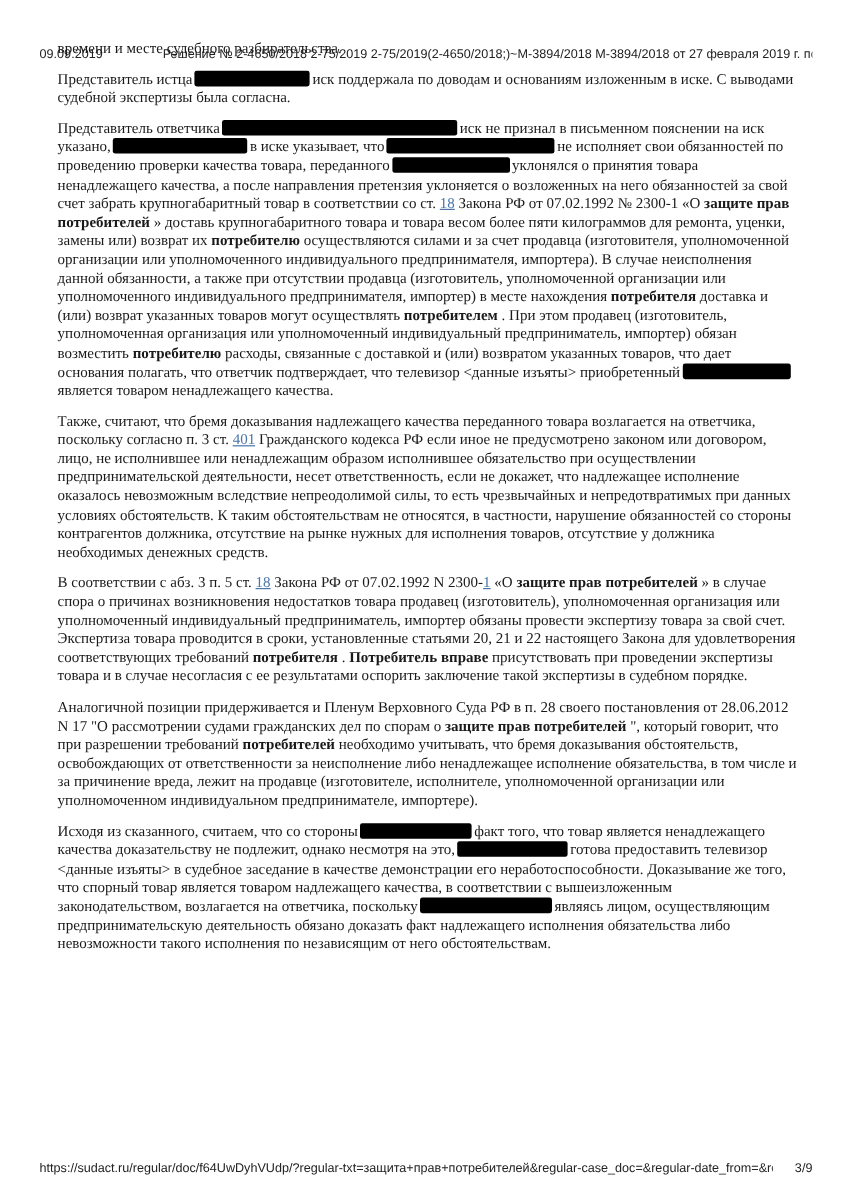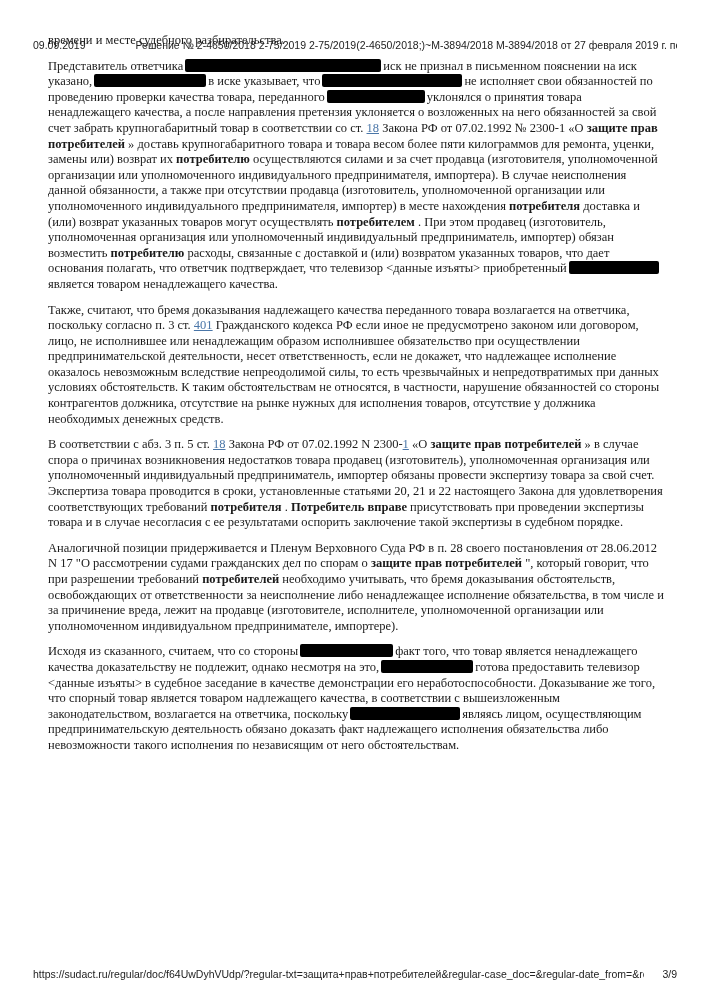--- a/index.html
+++ b/index.html
@@ -43,20 +43,21 @@
 
 <div class="page">
 
   <header class="print-header">
     <span class="print-date">09.09.2019</span>
     <span class="print-title">Решение № 2-4650/2018 2-75/2019 2-75/2019(2-4650/2018;)~М-3894/2018 М-3894/2018 от 27 февраля 2019 г. по делу № 2-4…</span>
   </header>
 
   <main class="doc-body" id="doc-body">
       <p><span>времени и месте судебного разбирательства.</span></p>
+      <p><span>Представитель истца</span><span class="redaction" style="width: 96px;"></span><span>иск поддержала по доводам и основаниям изложенным в иске. С выводами судебной экспертизы была согласна.</span></p>
       <p><span>Представитель ответчика</span><span class="redaction" style="width: 196px;"></span><span>иск не признал в письменном пояснении на иск указано,</span><span class="redaction" style="width: 112px;"></span><span>в иске указывает, что</span><span class="redaction" style="width: 140px;"></span><span>не исполняет свои обязанностей по проведению проверки качества товара, переданного</span><span class="redaction" style="width: 98px;"></span><span>уклонялся о принятия товара ненадлежащего качества, а после направления претензия уклоняется о возложенных на него обязанностей за свой счет забрать крупногабаритный товар в соответствии со ст. </span><a class="doc-link">18</a><span> Закона РФ от 07.02.1992 № 2300-1 «О </span><strong>защите прав потребителей</strong><span> » доставь крупногабаритного товара и товара весом более пяти килограммов для ремонта, уценки, замены или) возврат их </span><strong>потребителю</strong><span> осуществляются силами и за счет продавца (изготовителя, уполномоченной организации или уполномоченного индивидуального предпринимателя, импортера). В случае неисполнения данной обязанности, а также при отсутствии продавца (изготовитель, уполномоченной организации или уполномоченного индивидуального предпринимателя, импортер) в месте нахождения </span><strong>потребителя</strong><span> доставка и (или) возврат указанных товаров могут осуществлять </span><strong>потребителем</strong><span> . При этом продавец (изготовитель, уполномоченная организация или уполномоченный индивидуальный предприниматель, импортер) обязан возместить </span><strong>потребителю</strong><span> расходы, связанные с доставкой и (или) возвратом указанных товаров, что дает основания полагать, что ответчик подтверждает, что телевизор &lt;данные изъяты&gt; приобретенный</span><span class="redaction" style="width: 90px;"></span><span>является товаром ненадлежащего качества.</span></p>
       <p><span>Также, считают, что бремя доказывания надлежащего качества переданного товара возлагается на ответчика, поскольку согласно п. 3 ст. </span><a class="doc-link">401</a><span> Гражданского кодекса РФ если иное не предусмотрено законом или договором, лицо, не исполнившее или ненадлежащим образом исполнившее обязательство при осуществлении предпринимательской деятельности, несет ответственность, если не докажет, что надлежащее исполнение оказалось невозможным вследствие непреодолимой силы, то есть чрезвычайных и непредотвратимых при данных условиях обстоятельств. К таким обстоятельствам не относятся, в частности, нарушение обязанностей со стороны контрагентов должника, отсутствие на рынке нужных для исполнения товаров, отсутствие у должника необходимых денежных средств.</span></p>
       <p><span>В соответствии с абз. 3 п. 5 ст. </span><a class="doc-link">18</a><span> Закона РФ от 07.02.1992 N 2300-</span><a class="doc-link">1</a><span> «О </span><strong>защите прав потребителей</strong><span> » в случае спора о причинах возникновения недостатков товара продавец (изготовитель), уполномоченная организация или уполномоченный индивидуальный предприниматель, импортер обязаны провести экспертизу товара за свой счет. Экспертиза товара проводится в сроки, установленные статьями 20, 21 и 22 настоящего Закона для удовлетворения соответствующих требований </span><strong>потребителя</strong><span> . </span><strong>Потребитель вправе</strong><span> присутствовать при проведении экспертизы товара и в случае несогласия с ее результатами оспорить заключение такой экспертизы в судебном порядке.</span></p>
       <p><span>Аналогичной позиции придерживается и Пленум Верховного Суда РФ в п. 28 своего постановления от 28.06.2012 N 17 "О рассмотрении судами гражданских дел по спорам о </span><strong>защите прав потребителей</strong><span> ", который говорит, что при разрешении требований </span><strong>потребителей</strong><span> необходимо учитывать, что бремя доказывания обстоятельств, освобождающих от ответственности за неисполнение либо ненадлежащее исполнение обязательства, в том числе и за причинение вреда, лежит на продавце (изготовителе, исполнителе, уполномоченной организации или уполномоченном индивидуальном предпринимателе, импортере).</span></p>
       <p><span>Исходя из сказанного, считаем, что со стороны</span><span class="redaction" style="width: 93px;"></span><span>факт того, что товар является ненадлежащего качества доказательству не подлежит, однако несмотря на это,</span><span class="redaction" style="width: 92px;"></span><span>готова предоставить телевизор &lt;данные изъяты&gt; в судебное заседание в качестве демонстрации его неработоспособности. Доказывание же того, что спорный товар является товаром надлежащего качества, в соответствии с вышеизложенным законодательством, возлагается на ответчика, поскольку</span><span class="redaction" style="width: 110px;"></span><span>являясь лицом, осуществляющим предпринимательскую деятельность обязано доказать факт надлежащего исполнения обязательства либо невозможности такого исполнения по независящим от него обстоятельствам.</span></p>
     </main>
 
   <footer class="print-footer">
     <span class="footer-url">https://sudact.ru/regular/doc/f64UwDyhVUdp/?regular-txt=защита+прав+потребителей&amp;regular-case_doc=&amp;regular-date_from=&amp;regular-date_t…</span>
     <span class="footer-page">3/9</span>

